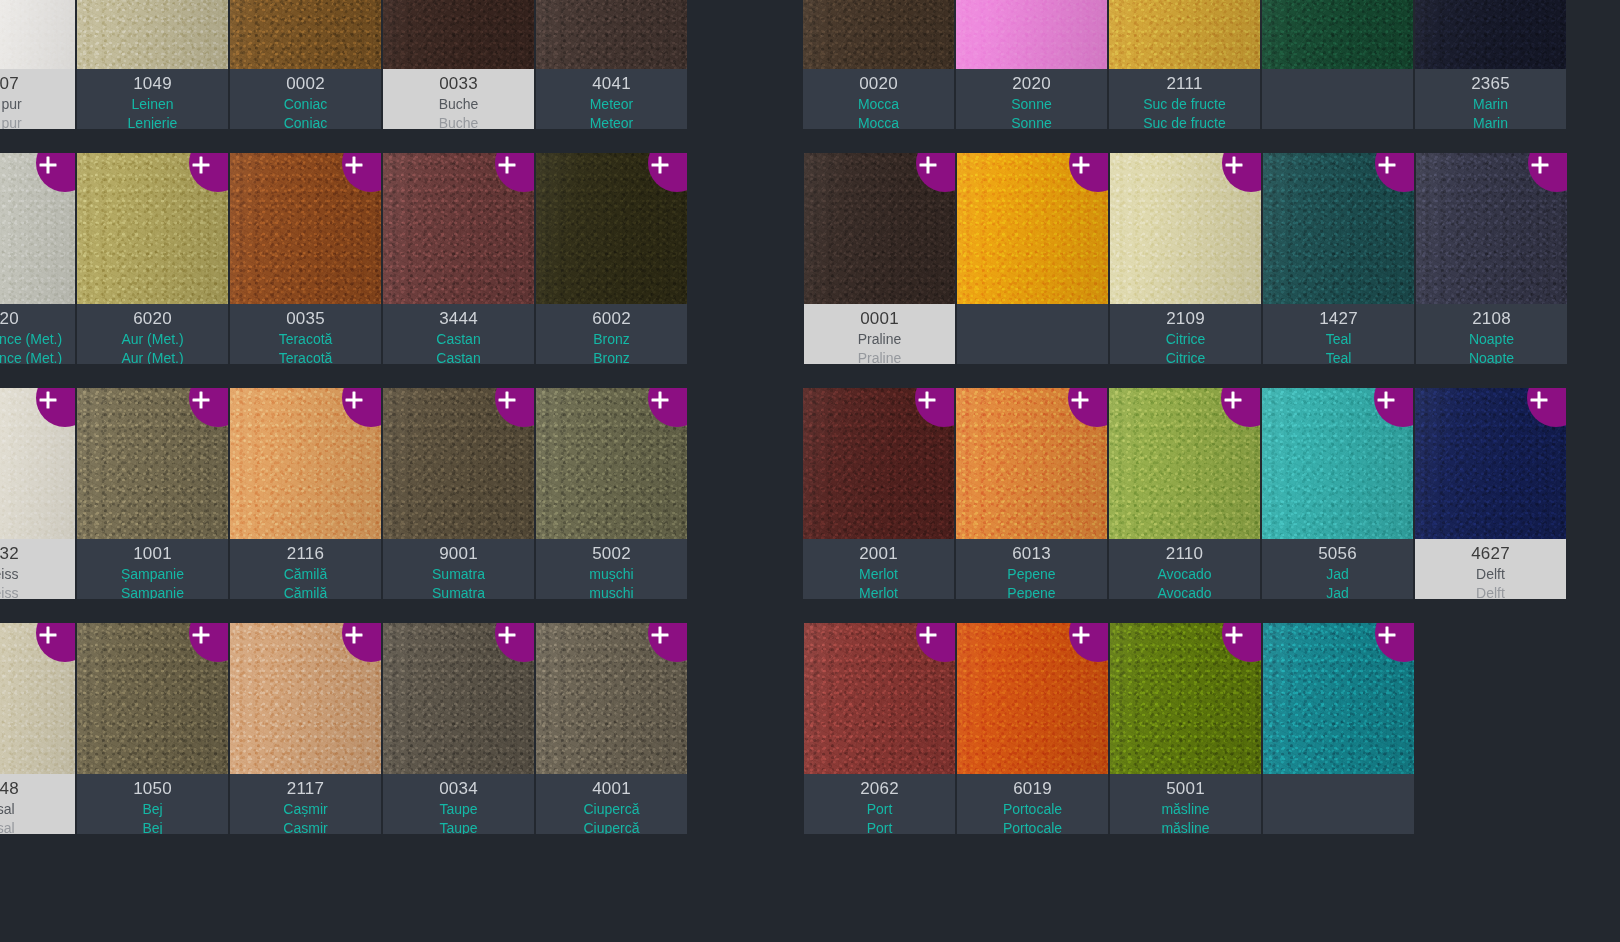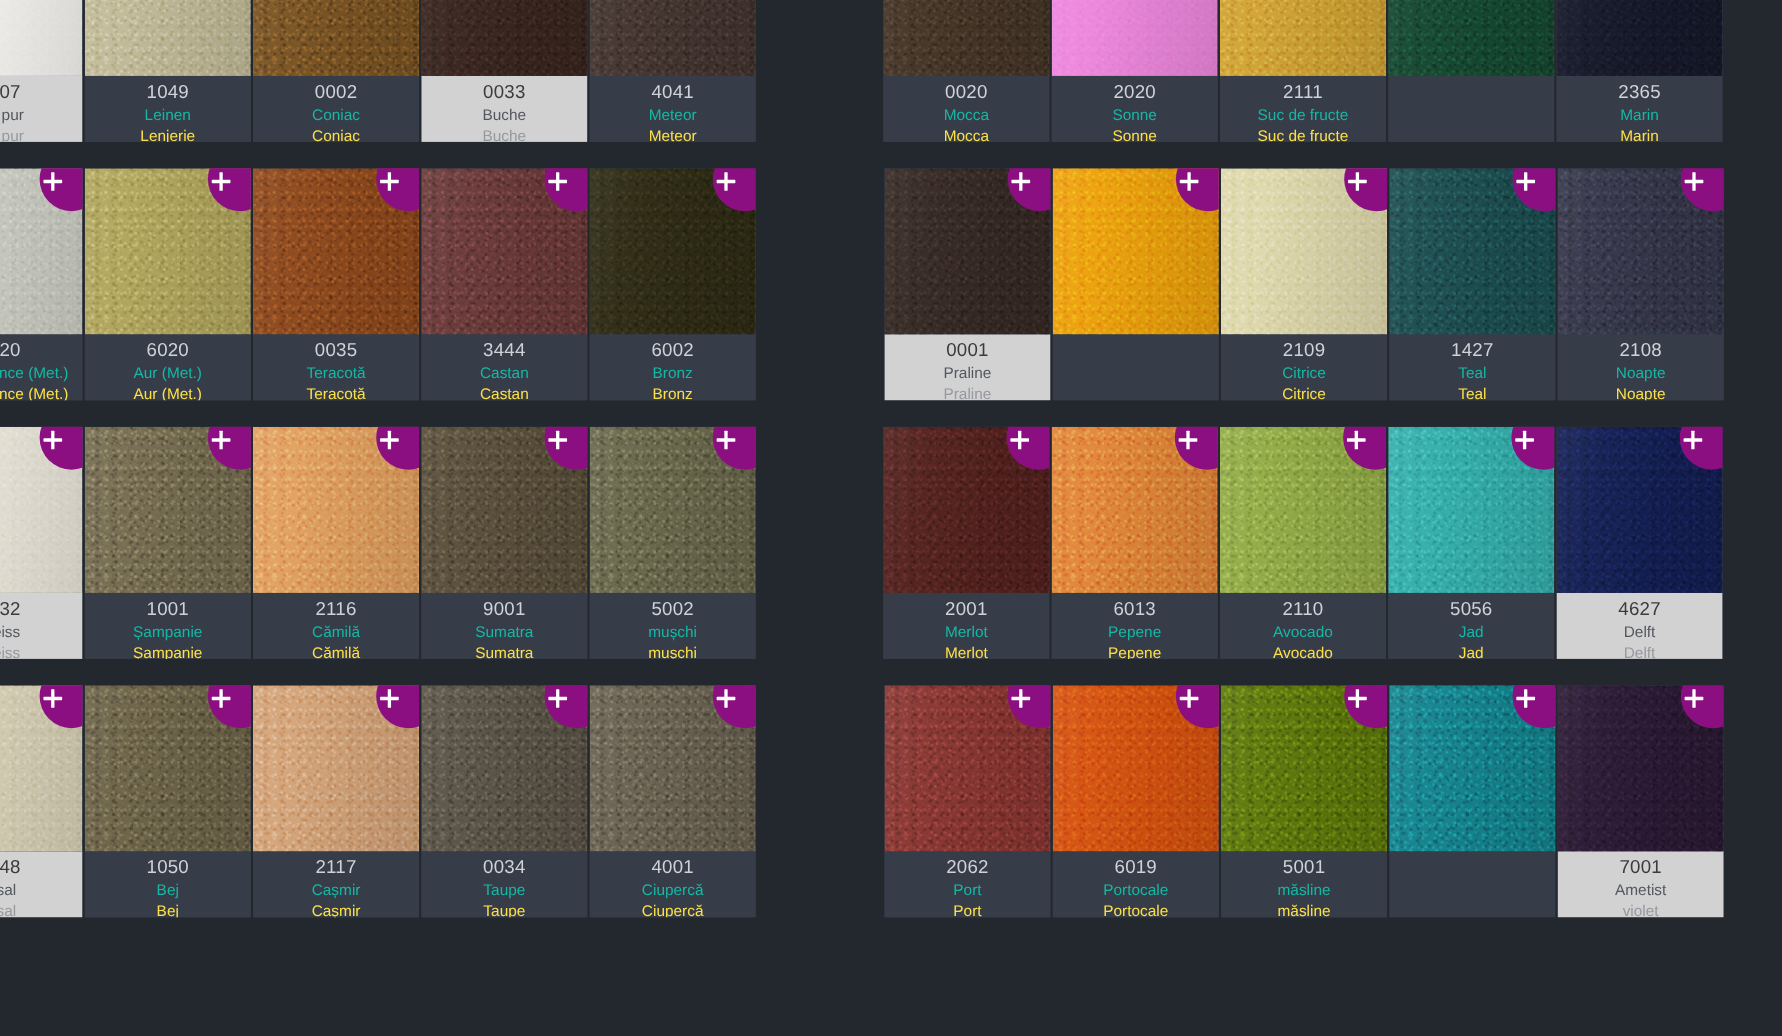--- a/index.html
+++ b/index.html
@@ -163,21 +163,21 @@
   }
   .label .name {
     font-size: 14px;
     line-height: 19px;
     color: #14b8a6;
     white-space: nowrap;
   }
   .label .alt {
     font-size: 14px;
     line-height: 19px;
-    color: #fde047;
+    color: #14b8a6;
     white-space: nowrap;
   }
   .cell.hl .label { background: #d2d2d2; }
   .cell.hl .label .code { color: #3b3b3b; }
   .cell.hl .label .name { color: #54585e; }
   .cell.hl .label .alt  { color: #96999e; }
 </style>
 </head>
 <body>
 
@@ -787,32 +787,16 @@
             <div class="swatch">
               <div class="base" style="background: rgb(21, 133, 143);"></div>
               <div class="grain"></div>
               <div class="grain2"></div>
               <div class="sheen"></div>
               <div class="plus-badge" title="+">
                 <span class="glyph"></span>
               </div>
             </div>
           </div>
-          <div class="cell hl">
-            <div class="swatch">
-              <div class="base" style="background: rgb(43, 26, 52);"></div>
-              <div class="grain"></div>
-              <div class="grain2"></div>
-              <div class="sheen"></div>
-              <div class="plus-badge" title="+">
-                <span class="glyph"></span>
-              </div>
-            </div>
-            <div class="label">
-              <div class="code">7001</div>
-              <div class="name">Ametist</div>
-              <div class="alt">violet</div>
-            </div>
-          </div>
         </div>
       </div>
     </div>
   </div>
 
 </body></html>

